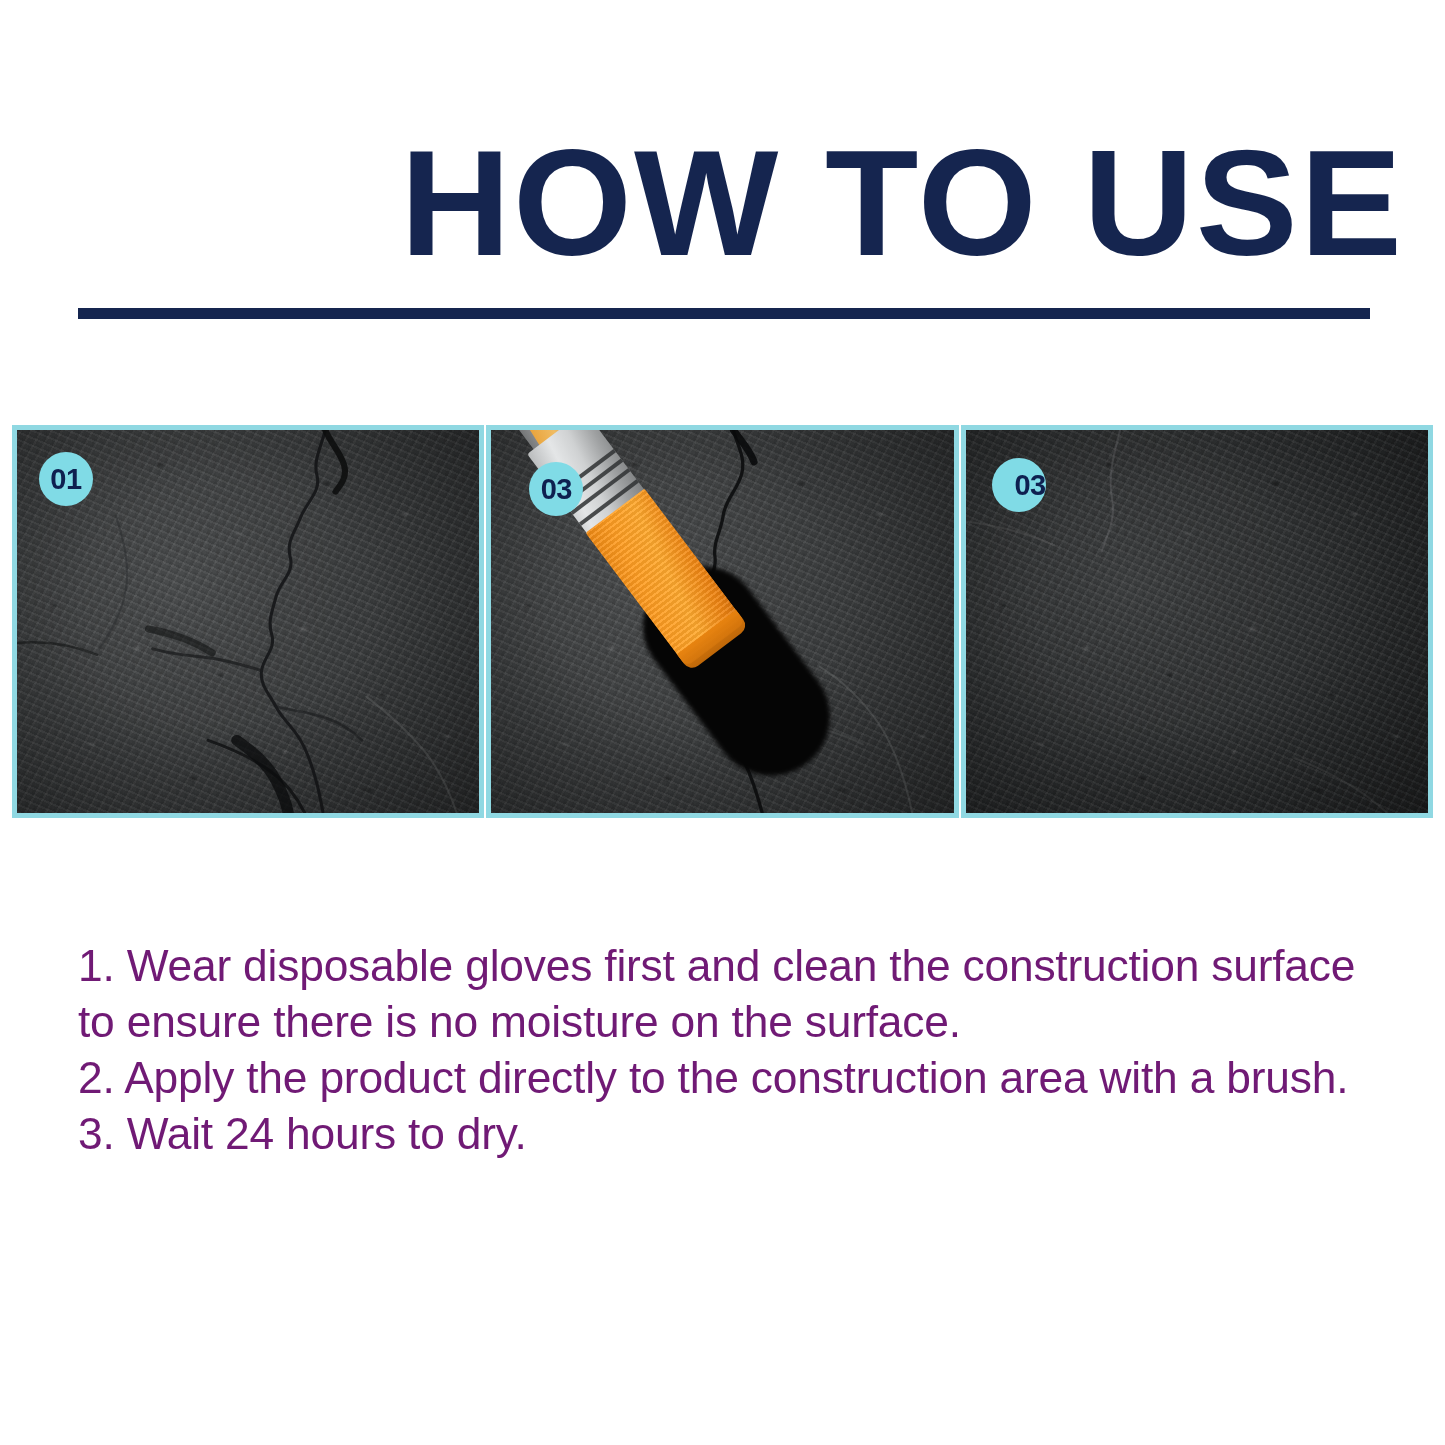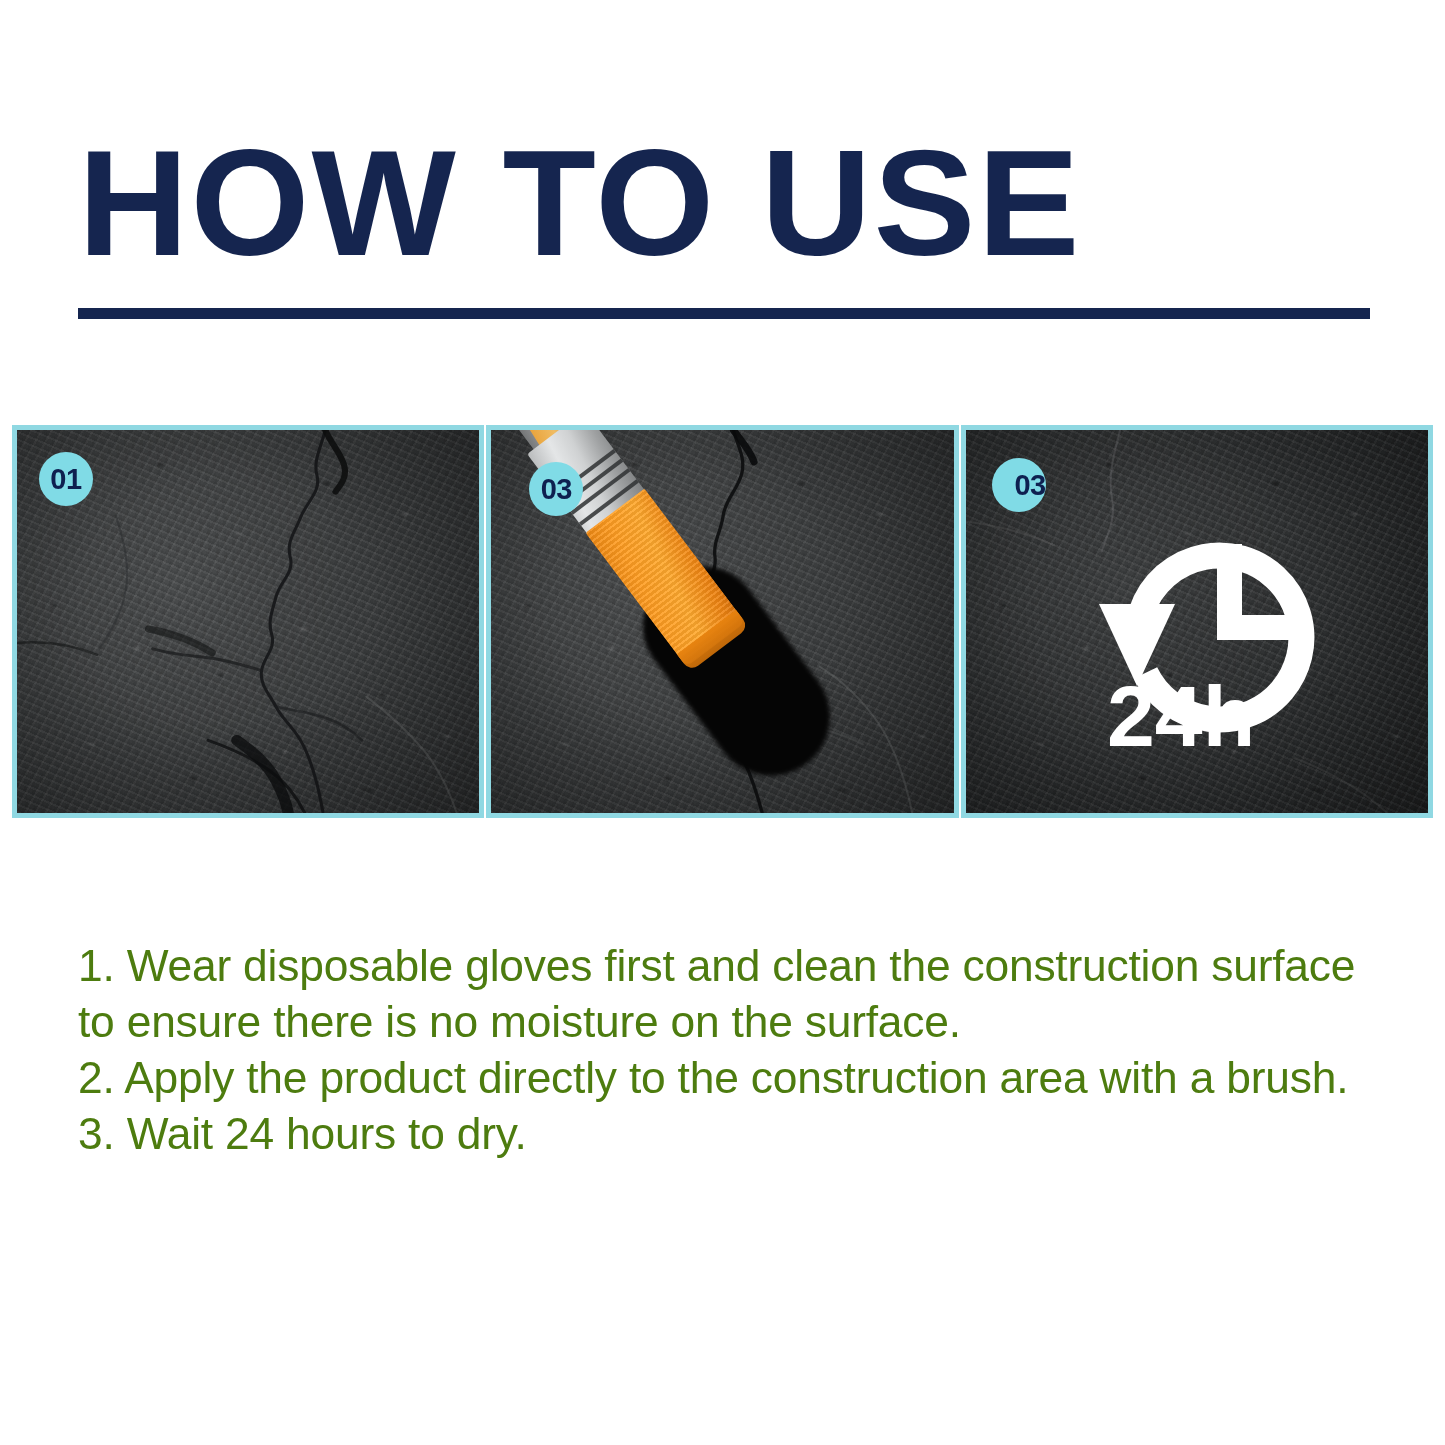--- a/index.html
+++ b/index.html
@@ -15,20 +15,21 @@
     position: relative;
   }
 
   
   .title-block {
     position: absolute;
     left: 0;
     top: 128px;
     width: 1445px;
     height: 200px;
+    text-align: right;
   }
   .main-title {
     position: absolute;
     left: 78px;
     top: 0;
     width: 1300px;
     font-family: "Liberation Sans", sans-serif;
     font-weight: 700;
     font-size: 150px;
     line-height: 150px;
@@ -229,21 +230,21 @@
     z-index: 3;
   }
   .icon24 svg { display: block; width: 100%; height: 100%; }
 
   
   .instructions {
     position: absolute;
     left: 78px;
     top: 938px;
     width: 1300px;
-    color: #4d7c0f;
+    color: #701a75;
     font-family: "Liberation Sans", sans-serif;
     font-size: 45px;
     line-height: 56px;
     font-weight: 400;
     letter-spacing: -0.2px;
   }
   .instructions p {
     margin: 0;
     padding: 0;
     transform: scaleX(.985);
@@ -319,33 +320,20 @@
   <div class="panel">
     <div class="stone darker"></div>
     <div class="crack" style="left:0;top:0;width:100%;height:100%;">
       <svg viewBox="0 0 450 385" preserveAspectRatio="none" width="100%" height="100%">
         <path d="M150 0 C144 24 138 46 142 68 C146 90 138 104 132 122" stroke="#7a7c7d" stroke-width="2" fill="none" stroke-linecap="round" opacity=".30"></path>
         <path d="M0 92 C30 96 60 104 86 116" stroke="#6e7071" stroke-width="2" fill="none" stroke-linecap="round" opacity=".25"></path>
         <path d="M320 330 C350 342 382 358 410 385" stroke="#6e7071" stroke-width="2" fill="none" stroke-linecap="round" opacity=".25"></path>
       </svg>
     </div>
 
-    <div class="icon24">
-      <svg viewBox="0 0 300 300">
-
-        <path d="M78 196 A82 82 0 1 1 92 216" fill="none" stroke="#ffffff" stroke-width="26" stroke-linecap="butt" transform="rotate(18 150 150)"></path>
-
-        <polygon points="28,126 104,126 66,208" fill="#ffffff"></polygon>
-
-        <rect x="146" y="66" width="25" height="96" fill="#ffffff"></rect>
-        <rect x="146" y="137" width="72" height="25" fill="#ffffff"></rect>
-
-        <text x="36" y="268" font-family="Liberation Sans, sans-serif" font-size="86" font-weight="700" fill="#ffffff">24h</text>
-      </svg>
-    </div>
 
     <div class="vignette"></div>
     <div class="badge" style="left:26px;top:28px;text-align:right;">03</div>
   </div>
 
 </div>
 
 <div class="instructions">
   <p>1. Wear disposable gloves first and clean the construction surface to ensure there is no moisture on the surface.</p>
   <p>2. Apply the product directly to the construction area with a brush.</p>

